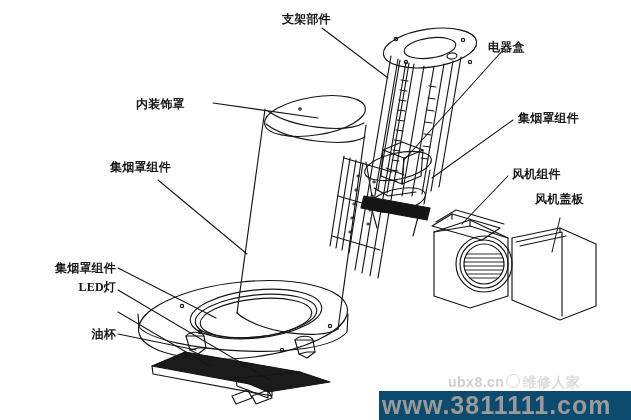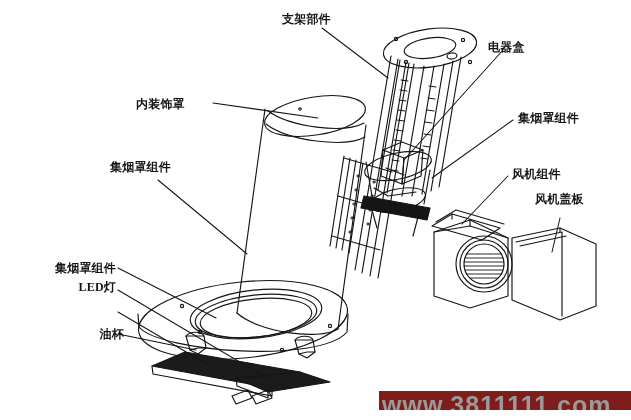--- a/index.html
+++ b/index.html
@@ -18,22 +18,22 @@
     font-size:12px;
     line-height:15px;
     white-space:nowrap;
     letter-spacing:0.2px;
   }
   .lbl.r{transform:translateX(-100%);}
   svg.art{position:absolute;left:0;top:0;width:631px;height:420px;}
   .wm-band{
     position:absolute;
     left:379px;top:391px;
-    width:252px;height:19px;
-    background:#7f1d1d;
+    width:252px;height:29px;
+    background:#0c4a6e;
     overflow:hidden;
   }
   .wm-band-txt{
     position:absolute;left:3px;top:0px;
     width:250px;height:29px;
     color:#9a9a9a;
     font-family:"Liberation Sans","DejaVu Sans",sans-serif;
     font-weight:700;
     font-size:25px;
     line-height:29px;
@@ -288,20 +288,23 @@
 
   <div class="lbl" style="left:512px;top:167px;">风机组件</div>
 
   <div class="lbl" style="left:535px;top:192px;">风机盖板</div>
 
   <div class="lbl r" style="left:116px;top:261px;">集烟罩组件</div>
 
   <div class="lbl r" style="left:116px;top:280px;">LED灯</div>
 
 
-  <div class="lbl r" style="left:116px;top:327px;margin-left:8px;">油杯</div>
-
+  <div class="lbl r" style="left:116px;top:327px;">油杯</div>
+
+  <div class="wm-faint">
+    <span>ubx8.cn</span><span class="logo"></span><span class="cn2">维修人家</span>
+  </div>
 
   <div class="wm-band">
     <div class="wm-band-txt">www.3811111.com</div>
   </div>
 
 </div>
 
 </body></html>

